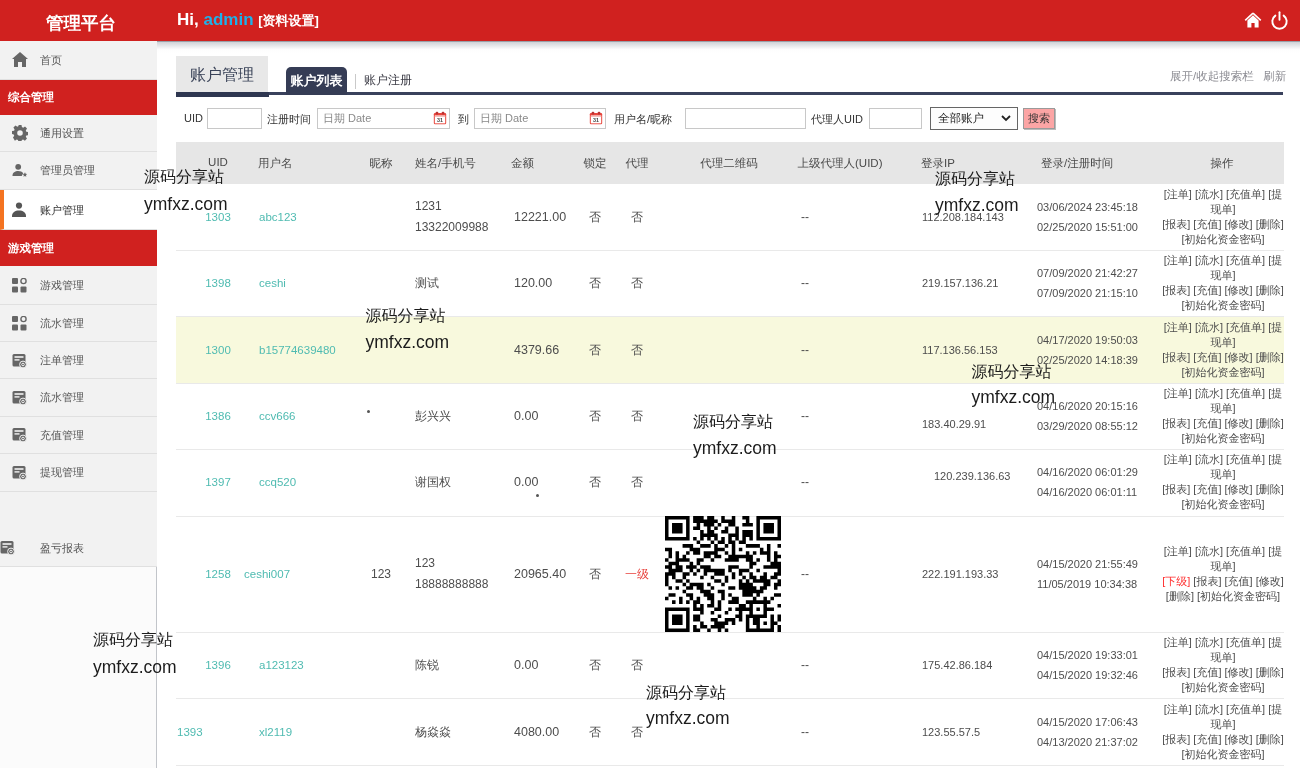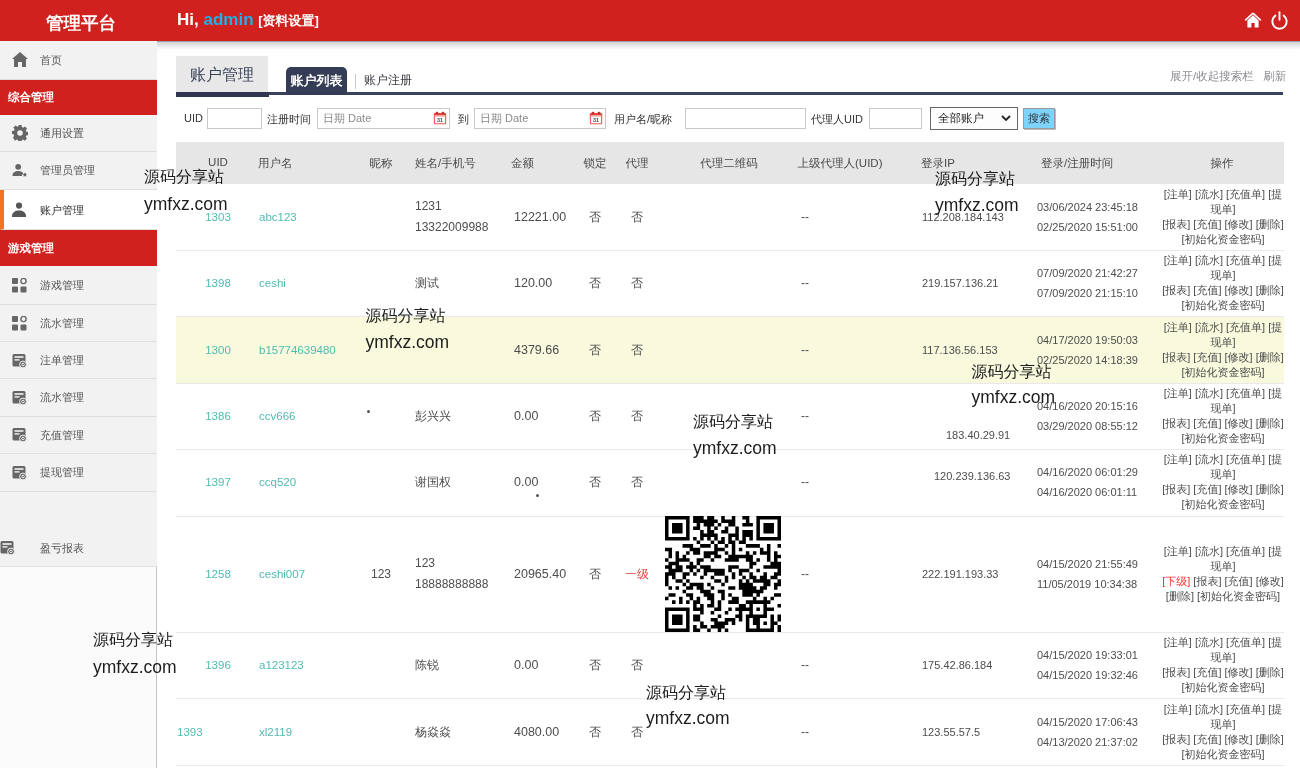--- a/index.html
+++ b/index.html
@@ -121,21 +121,21 @@
         <rect x="2.2" y="5.5" width="12.6" height="1.6" fill="#f4b6b2"></rect>
         <text x="8.5" y="13" font-size="6.5" font-weight="bold" fill="#444" text-anchor="middle" font-family="Liberation Sans,sans-serif">31</text>
       </svg></div>
 <div class="ab" style="left:614px;top:112px;font-size:11px;color:#333">用户名/昵称</div>
 <div class="ab" style="left:685px;top:108px;width:121px;height:21px;border:1px solid #c8c8c8;background:#fff;font-size:11px;color:#8a8a8a;line-height:19px;padding-left:5px"></div>
 <div class="ab" style="left:811px;top:112px;font-size:11px;color:#333">代理人UID</div>
 <div class="ab" style="left:869px;top:108px;width:53px;height:21px;border:1px solid #c8c8c8;background:#fff;font-size:11px;color:#8a8a8a;line-height:19px;padding-left:5px"></div>
 <div class="ab" style="left:930px;top:107px;width:88px;height:23px;border:1px solid #666;background:#fdfdfd;font-size:11.5px;color:#222;line-height:21px;padding-left:7px">全部账户<svg style="position:absolute;right:6px;top:7px" width="10" height="7" viewBox="0 0 10 7">
         <path d="M1 1l4 4 4-4" stroke="#222" stroke-width="1.8" fill="none"></path>
       </svg></div>
-<div class="ab" style="left:1023px;top:108px;width:32px;height:21px;border:1px solid #9a9a9a;background:#7dd3fc;font-size:11px;color:#333;text-align:center;line-height:19px;box-shadow:1px 1px 0 #bbb">搜索</div>
+<div class="ab" style="left:1023px;top:108px;width:32px;height:21px;border:1px solid #9a9a9a;background:#fca5a5;font-size:11px;color:#333;text-align:center;line-height:19px;box-shadow:1px 1px 0 #bbb">搜索</div>
 <div class="ab" style="left:176px;top:142px;width:1108px;height:42px;background:#e6e6e6"></div>
 <div class="ab" style="left:177px;top:156px;width:82px;text-align:center;font-size:11.5px;color:#4a4a4a;white-space:nowrap">UID</div>
 <div class="ab" style="left:258px;top:156px;font-size:11.5px;color:#4a4a4a;white-space:nowrap">用户名</div>
 <div class="ab" style="left:355px;top:156px;width:52px;text-align:center;font-size:11.5px;color:#4a4a4a;white-space:nowrap">昵称</div>
 <div class="ab" style="left:415px;top:156px;font-size:11.5px;color:#4a4a4a;white-space:nowrap">姓名/手机号</div>
 <div class="ab" style="left:511px;top:156px;font-size:11.5px;color:#4a4a4a;white-space:nowrap">金额</div>
 <div class="ab" style="left:577px;top:156px;width:36px;text-align:center;font-size:11.5px;color:#4a4a4a;white-space:nowrap">锁定</div>
 <div class="ab" style="left:614px;top:156px;width:46px;text-align:center;font-size:11.5px;color:#4a4a4a;white-space:nowrap">代理</div>
 <div class="ab" style="left:662px;top:156px;width:134px;text-align:center;font-size:11.5px;color:#4a4a4a;white-space:nowrap">代理二维码</div>
 <div class="ab" style="left:794px;top:156px;width:92px;text-align:center;font-size:11.5px;color:#4a4a4a;white-space:nowrap">上级代理人(UID)</div>
@@ -199,21 +199,21 @@
       <div>[报表] [充值] [修改] [删除]</div>
       <div>[初始化资金密码]</div>
     </div>
 <div class="ab lnk teal" style="left:177px;top:407.0px;height:18px;line-height:18px;width:82px;text-align:center;">1386</div>
 <div class="ab lnk teal" style="left:259px;top:407.0px;height:18px;line-height:18px;">ccv666</div>
 <div class="ab t13" style="left:415px;top:407.0px;height:18px;line-height:18px;">彭兴兴</div>
 <div class="ab amt" style="left:514px;top:407.0px;height:18px;line-height:18px;">0.00</div>
 <div class="ab t13" style="left:577px;top:407.0px;height:18px;line-height:18px;width:36px;text-align:center;">否</div>
 <div class="ab t13" style="left:614px;top:407.0px;height:18px;line-height:18px;width:46px;text-align:center;">否</div>
 <div class="ab t13" style="left:770px;top:407.0px;height:18px;line-height:18px;width:70px;text-align:center;">--</div>
-<div class="ab t12" style="left:922px;top:426px;height:18px;line-height:18px;margin-left:24px;">183.40.29.91</div>
+<div class="ab t12" style="left:922px;top:415px;height:18px;line-height:18px;">183.40.29.91</div>
 <div class="ab t12" style="left:1037px;top:397.0px;height:18px;line-height:18px;">04/16/2020 20:15:16</div>
 <div class="ab t12" style="left:1037px;top:417.0px;height:18px;line-height:18px;">03/29/2020 08:55:12</div>
 <div class="ab" style="left:1158px;top:386.0px;width:130px;text-align:center;font-size:11px;line-height:15px;white-space:nowrap;color:#4d4d4d">
       <div>[注单] [流水] [充值单] [提</div>
       <div>现单]</div>
       <div>[报表] [充值] [修改] [删除]</div>
       <div>[初始化资金密码]</div>
     </div>
 <div class="ab lnk teal" style="left:177px;top:473.4px;height:18px;line-height:18px;width:82px;text-align:center;">1397</div>
 <div class="ab lnk teal" style="left:259px;top:473.4px;height:18px;line-height:18px;">ccq520</div>
@@ -225,21 +225,21 @@
 <div class="ab t12" style="left:922px;top:467px;height:18px;line-height:18px;margin-left:12px;">120.239.136.63</div>
 <div class="ab t12" style="left:1037px;top:463.4px;height:18px;line-height:18px;">04/16/2020 06:01:29</div>
 <div class="ab t12" style="left:1037px;top:483.4px;height:18px;line-height:18px;">04/16/2020 06:01:11</div>
 <div class="ab" style="left:1158px;top:452.4px;width:130px;text-align:center;font-size:11px;line-height:15px;white-space:nowrap;color:#4d4d4d">
       <div>[注单] [流水] [充值单] [提</div>
       <div>现单]</div>
       <div>[报表] [充值] [修改] [删除]</div>
       <div>[初始化资金密码]</div>
     </div>
 <div class="ab lnk teal" style="left:177px;top:564.8px;height:18px;line-height:18px;width:82px;text-align:center;">1258</div>
-<div class="ab lnk teal" style="left:259px;top:564.8px;height:18px;line-height:18px;">ceshi007</div>
+<div class="ab lnk teal" style="left:244px;top:564.8px;height:18px;line-height:18px;">ceshi007</div>
 <div class="ab t13" style="left:355px;top:564.8px;height:18px;line-height:18px;width:52px;text-align:center;">123</div>
 <div class="ab t13" style="left:415px;top:554.3px;height:18px;line-height:18px;">123</div>
 <div class="ab t13" style="left:415px;top:575.3px;height:18px;line-height:18px;">18888888888</div>
 <div class="ab amt" style="left:514px;top:564.8px;height:18px;line-height:18px;">20965.40</div>
 <div class="ab t13" style="left:577px;top:564.8px;height:18px;line-height:18px;width:36px;text-align:center;">否</div>
 <div class="ab t13" style="left:614px;top:564.8px;height:18px;line-height:18px;width:46px;text-align:center;color:#e8413c">一级</div>
 <div class="ab t13" style="left:770px;top:564.8px;height:18px;line-height:18px;width:70px;text-align:center;">--</div>
 <div class="ab t12" style="left:922px;top:564.8px;height:18px;line-height:18px;">222.191.193.33</div>
 <div class="ab t12" style="left:1037px;top:554.8px;height:18px;line-height:18px;">04/15/2020 21:55:49</div>
 <div class="ab t12" style="left:1037px;top:574.8px;height:18px;line-height:18px;">11/05/2019 10:34:38</div>

